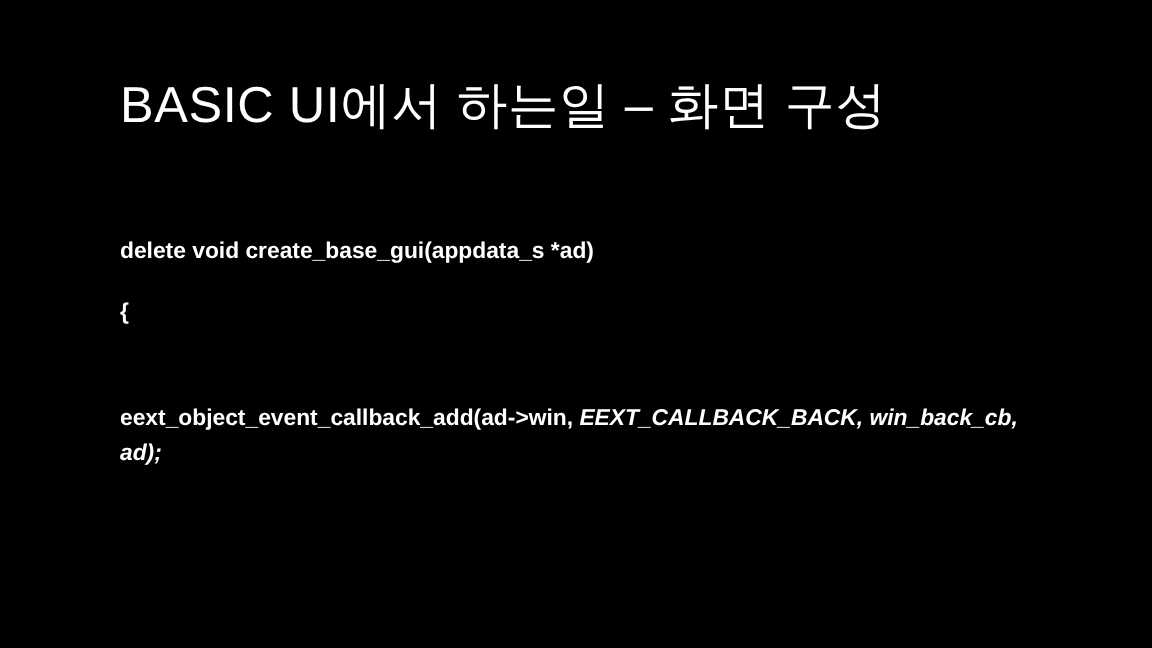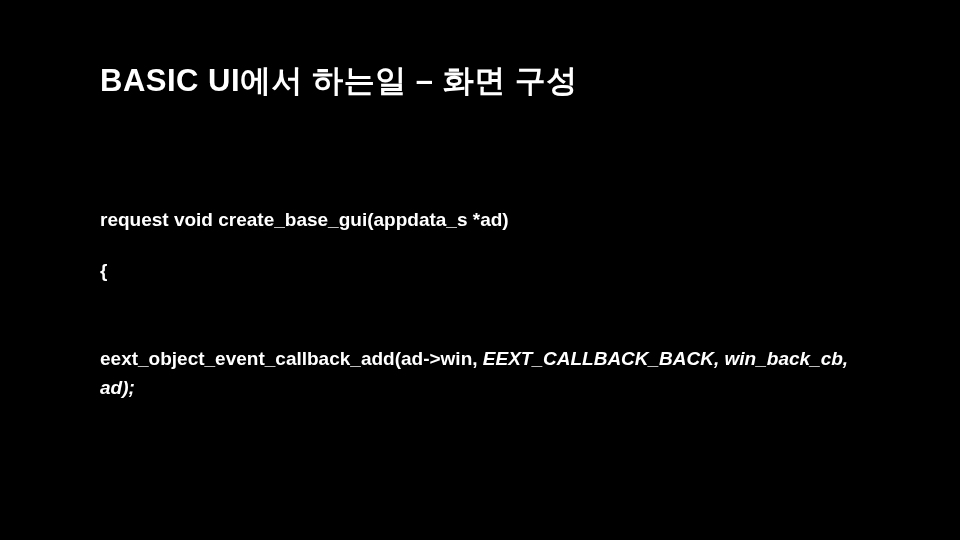--- a/index.html
+++ b/index.html
@@ -14,24 +14,24 @@
     overflow: hidden;
     font-family: Arial, "Malgun Gothic", sans-serif;
   }
   .slide {
     width: 100%;
     height: 100%;
     padding: 60px 100px 40px 100px;
     color: #ffffff;
   }
   .title {
-    font-size: 31px;
-    font-weight: 700;
+    font-size: 42px;
+    font-weight: 400;
     letter-spacing: 0.5px;
-    margin-bottom: 104px;
+    margin-bottom: 80px;
     white-space: nowrap;
   }
   .code-block {
     font-size: 19px;
     line-height: 1.5;
     font-weight: bold;
   }
   .code-line {
     margin-bottom: 22px;
   }
@@ -42,19 +42,19 @@
     font-style: italic;
   }
 </style>
 </head>
 <body>
 
 <div class="slide">
   <h1 class="title">BASIC UI에서 하는일 – 화면 구성</h1>
 
   <div class="code-block">
-    <div class="code-line">request void create_base_gui(appdata_s *ad)</div>
+    <div class="code-line">delete void create_base_gui(appdata_s *ad)</div>
     <div class="code-line gap-below">{</div>
     <div class="code-line">
       <span>eext_object_event_callback_add(ad-&gt;win, </span><span class="italic">EEXT_CALLBACK_BACK, win_back_cb, ad);</span>
     </div>
   </div>
 </div>
 
 </body></html>

